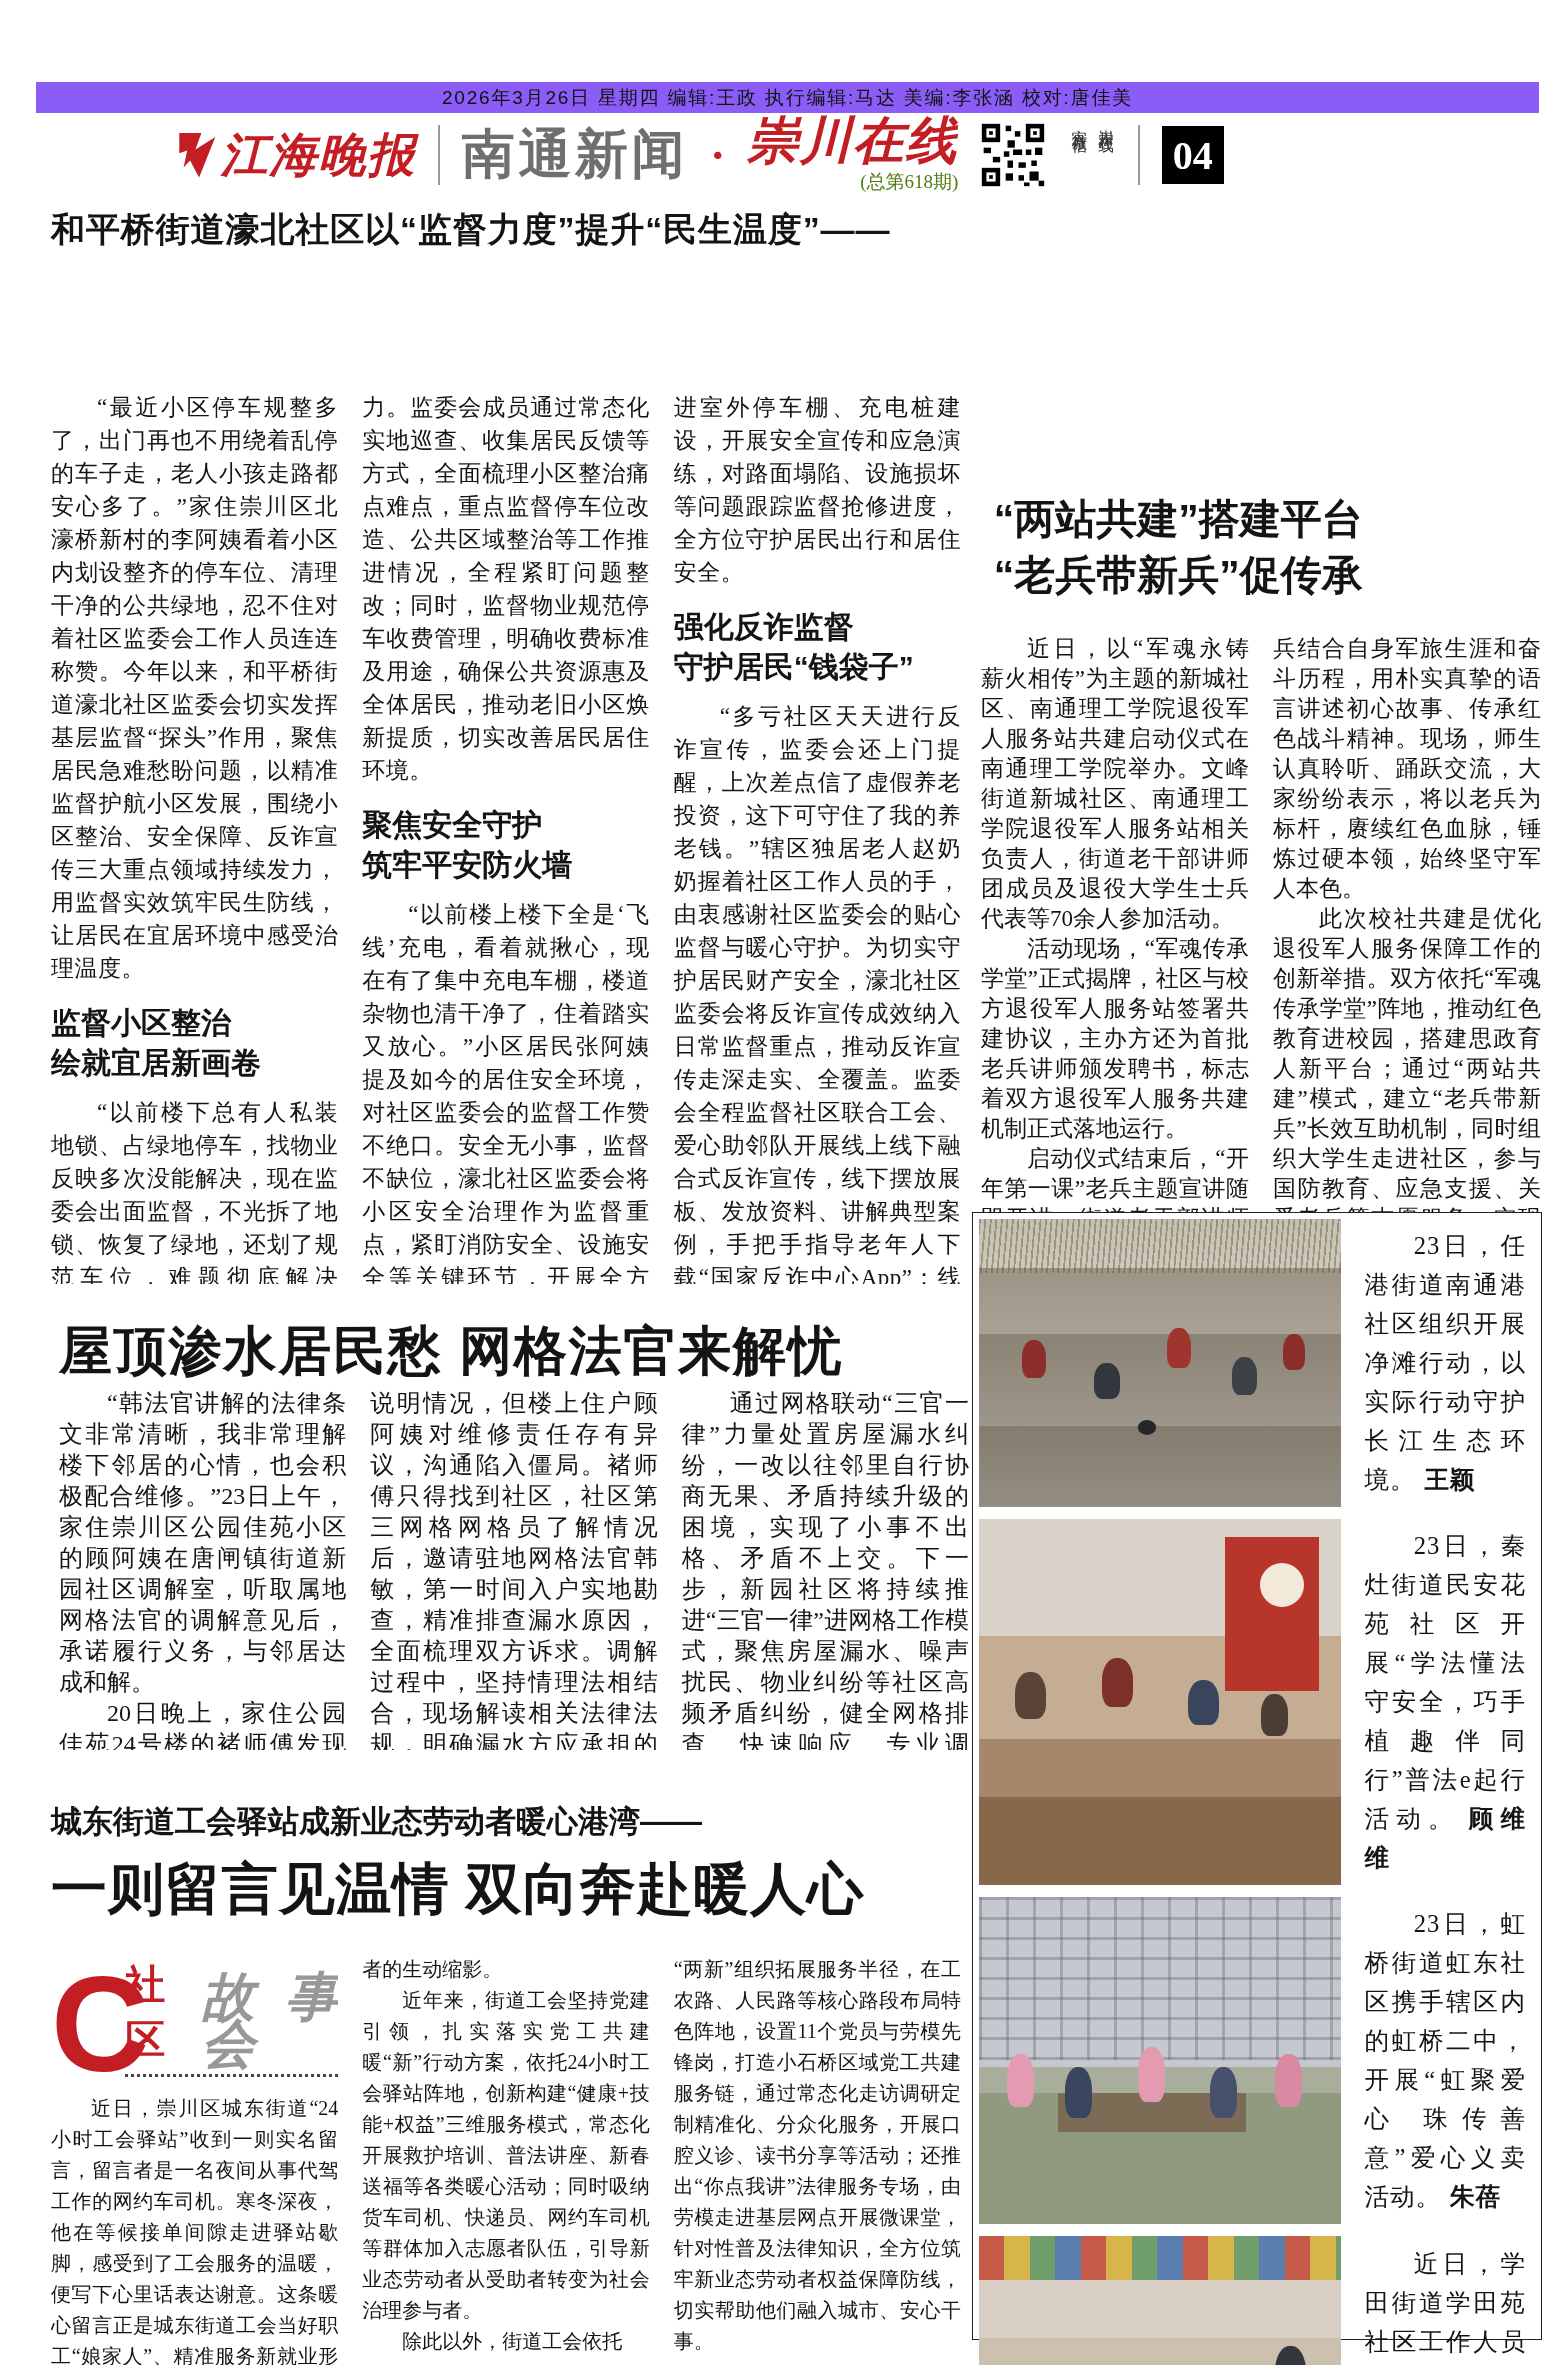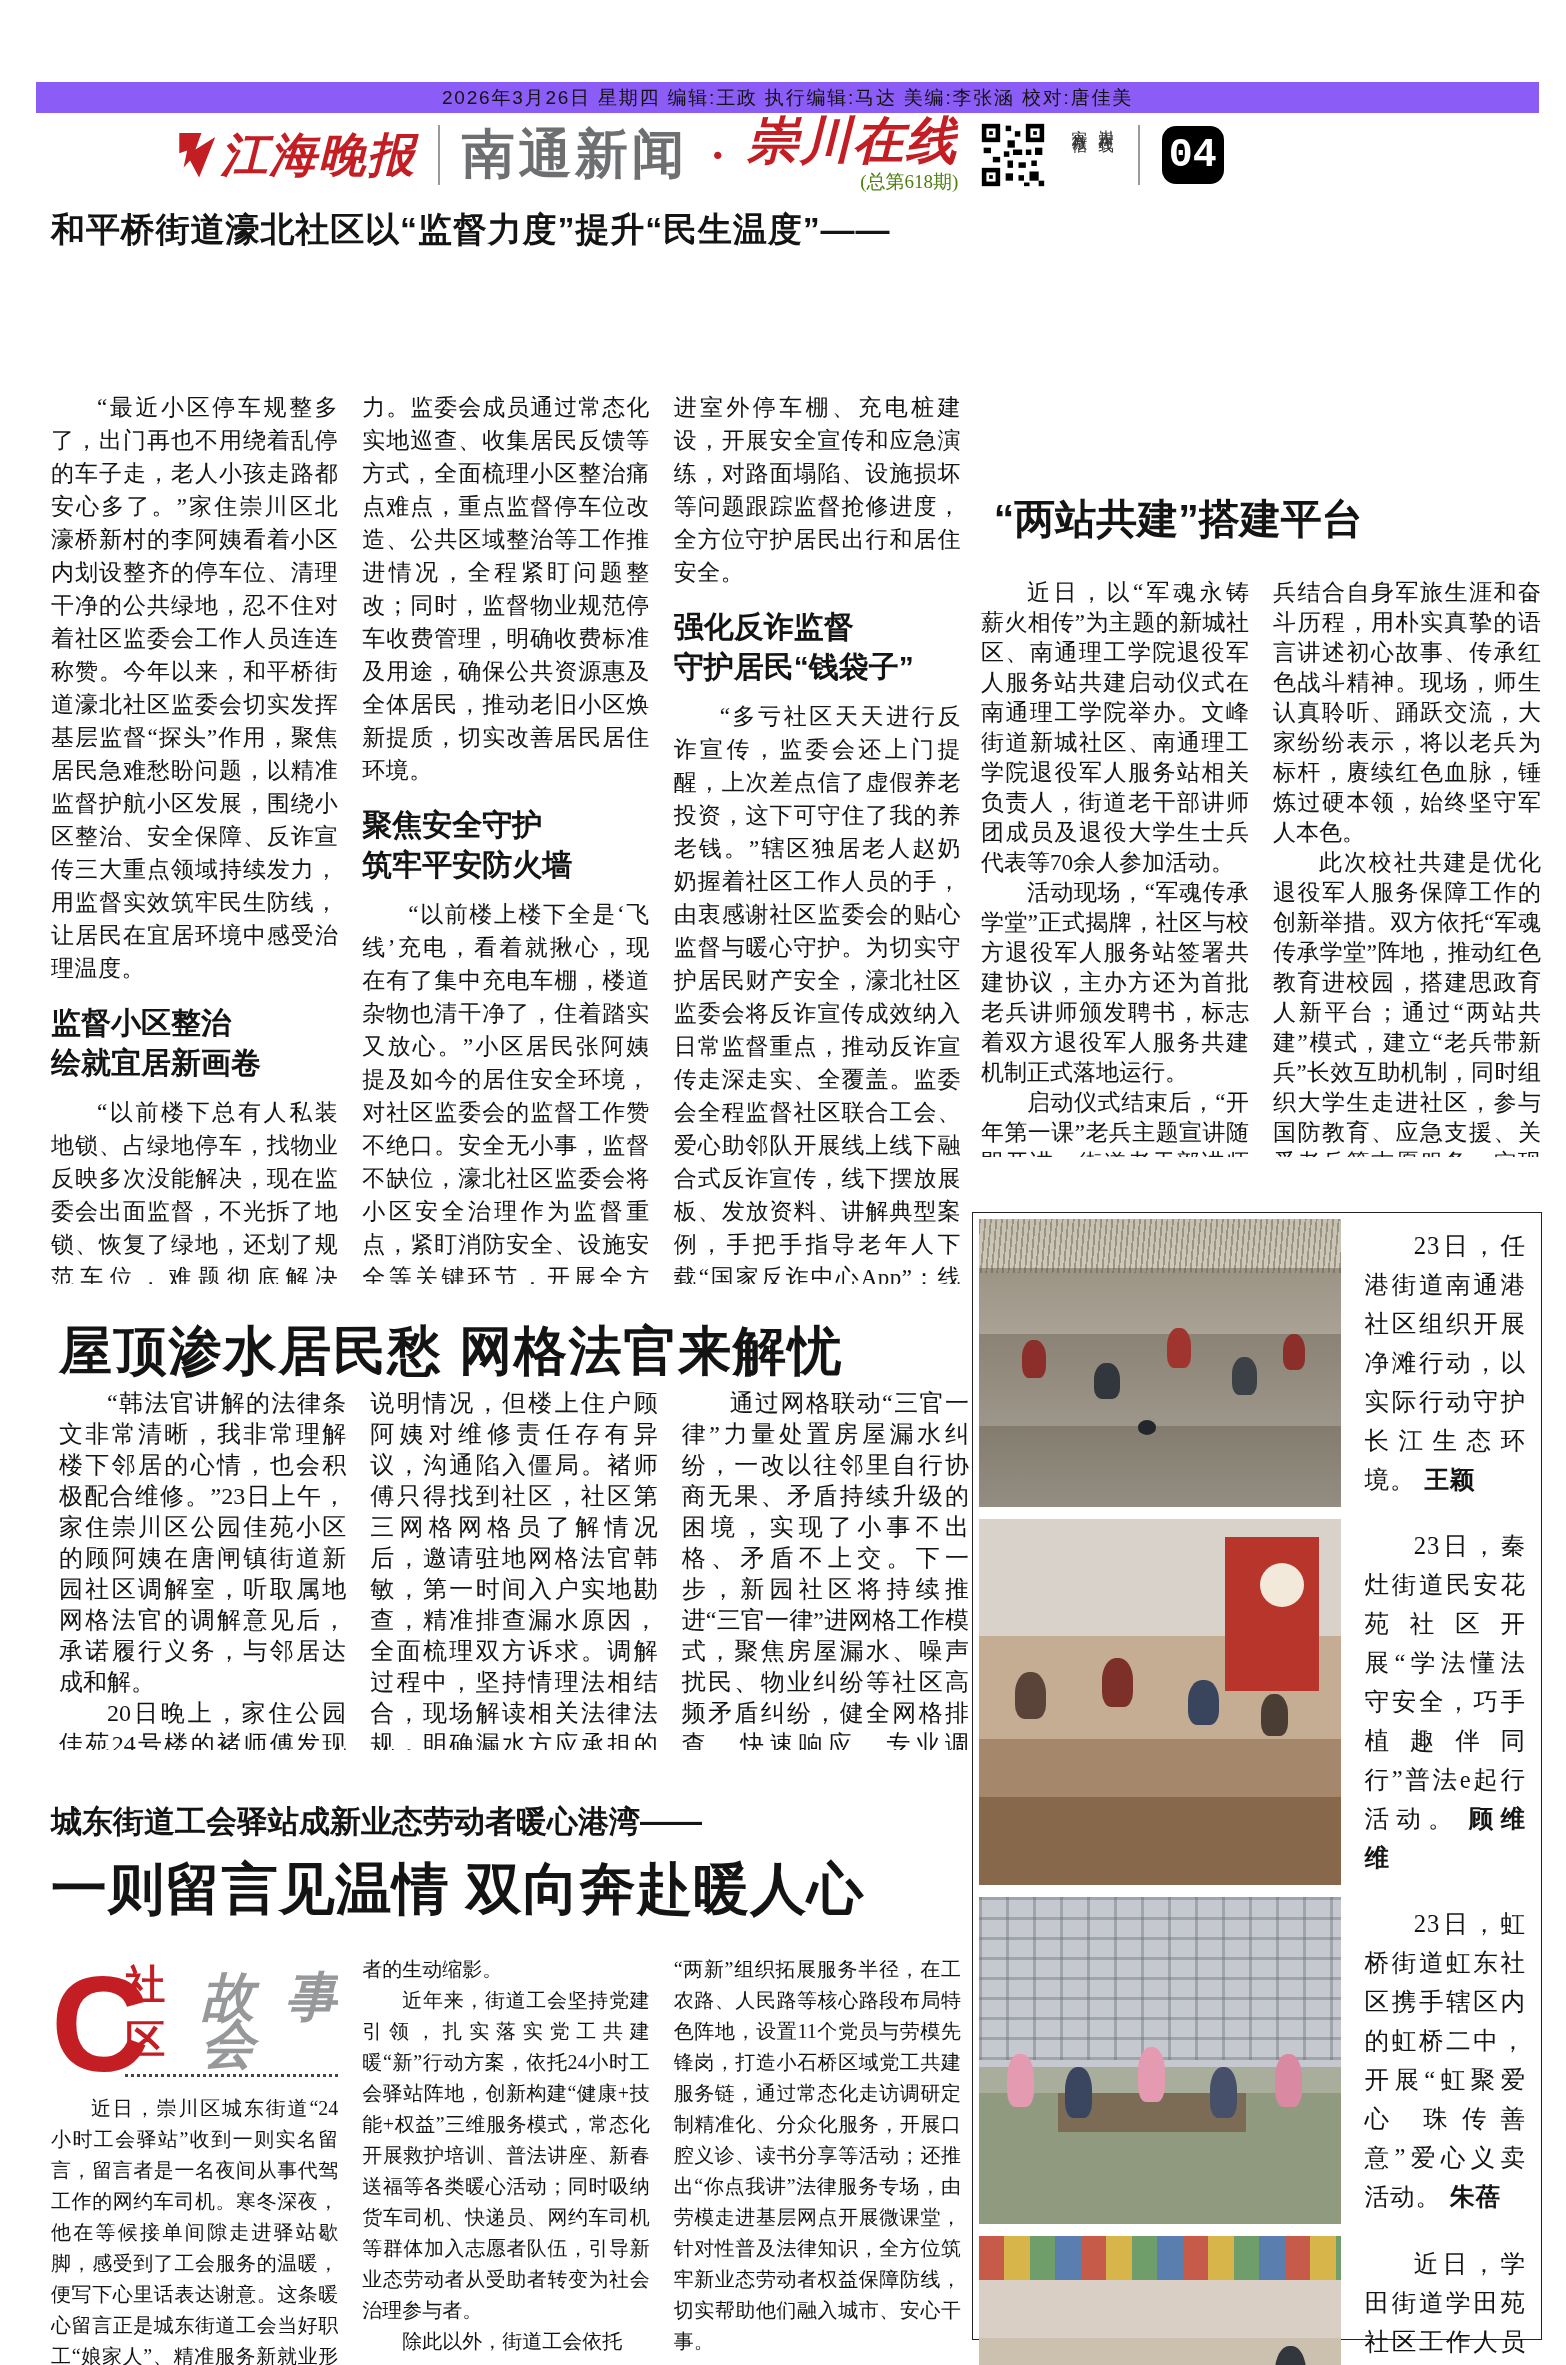--- a/index.html
+++ b/index.html
@@ -18,22 +18,22 @@
   .mastdiv{width:1.8px;height:60px;background:#9a9a9a;}
   .sectionname{font-family:"Liberation Sans","DejaVu Sans",sans-serif;font-size:53px;font-weight:900;
                color:#6e6f71;letter-spacing:3.6px;}
   .dot{font-size:45px;color:#c41e25;font-weight:900;}
   .subwrap{display:flex;flex-direction:column;align-items:flex-end;}
   .sectionsub{font-size:51px;font-weight:bold;font-style:italic;color:#c41e25;letter-spacing:1.8px;line-height:53px;}
   .issue{font-size:19px;color:#4d7c0f;margin-top:1px;}
   .wechat{display:flex;gap:5.5px;}
   .vcol{writing-mode:vertical-lr;text-orientation:upright;font-size:15.5px;color:#333;letter-spacing:2.7px;height:76px;
         font-family:"Liberation Serif","DejaVu Serif",serif;}
-  .pagenum{width:62px;height:58px;background:#000;color:#fff;border-radius:14px;display:flex;align-items:center;
-           justify-content:center;font-family:Liberation Mono, monospace;font-size:40px;font-weight:bold;}
+  .pagenum{width:62px;height:58px;background:#000;color:#fff;border-radius:0;display:flex;align-items:center;
+           justify-content:center;font-family:Liberation Serif, serif;font-size:40px;font-weight:bold;}
   
   .lead-kicker{position:absolute;top:207px;left:51px;font-family:"Liberation Sans","DejaVu Sans",sans-serif;
                font-size:34px;font-weight:bold;letter-spacing:0.9px;}
   .lead-headline{position:absolute;top:253px;left:51px;font-family:"Liberation Sans","DejaVu Sans",sans-serif;
                  font-size:78px;font-weight:900;letter-spacing:-0.9px;line-height:109px;}
   .lead-cols{position:absolute;top:391px;left:51px;width:910px;height:893px;display:flex;gap:24px;}
   .col{flex:1;overflow:hidden;text-align:justify;}
   .lead-cols p.body{font-size:23px;line-height:33px;letter-spacing:0.5px;}
   p.body{margin:0;text-indent:2em;}
   p.noindent{text-indent:0;}
@@ -169,20 +169,21 @@
       <p class="body noindent">进室外停车棚、充电桩建设，开展安全宣传和应急演练，对路面塌陷、设施损坏等问题跟踪监督抢修进度，全方位守护居民出行和居住安全。</p>
       <div class="subhead">强化反诈监督
 守护居民“钱袋子”</div>
       <p class="body"><span>“多亏社区天天进行反诈宣传，监委会还上门提醒，上次差点信了虚假养老投资，这下可守住了我的养老钱。”辖区独居老人赵奶奶握着社区工作人员的手，由衷感谢社区监委会的贴心监督与暖心守护。为切实守护居民财产安全，濠北社区监委会将反诈宣传成效纳入日常监督重点，推动反诈宣传走深走实、全覆盖。监委会全程监督社区联合工会、爱心助邻队开展线上线下融合式反诈宣传，线下摆放展板、发放资料、讲解典型案例，手把手指导老年人下载“国家反诈中心App”；线上依托居民微信群定时推送反诈知识。与此同时，跟踪监督宣传落地成效，收集居民反馈优化宣传举措，有针对性破解养老诈骗、刷单诈骗等防范难题，全面提升居民反诈意识，筑牢辖区反诈“防火墙”。</span></p>
     </div>
   </div>
 
   <div class="vets">
     <div class="vets-title">
       <div>“两站共建”搭建平台</div>
+      <div>“老兵带新兵”促传承</div>
     </div>
     <div class="vets-cols">
       <div class="col">
         <p class="body">近日，以“军魂永铸 薪火相传”为主题的新城社区、南通理工学院退役军人服务站共建启动仪式在南通理工学院举办。文峰街道新城社区、南通理工学院退役军人服务站相关负责人，街道老干部讲师团成员及退役大学生士兵代表等70余人参加活动。</p>
         <p class="body">活动现场，“军魂传承学堂”正式揭牌，社区与校方退役军人服务站签署共建协议，主办方还为首批老兵讲师颁发聘书，标志着双方退役军人服务共建机制正式落地运行。</p>
         <p class="body">启动仪式结束后，“开年第一课”老兵主题宣讲随即开讲。街道老干部讲师团成员陈军、蒋春昇、巫虎三名老</p>
       </div>
       <div class="col">
         <p class="body noindent">兵结合自身军旅生涯和奋斗历程，用朴实真挚的语言讲述初心故事、传承红色战斗精神。现场，师生认真聆听、踊跃交流，大家纷纷表示，将以老兵为标杆，赓续红色血脉，锤炼过硬本领，始终坚守军人本色。</p>
         <p class="body">此次校社共建是优化退役军人服务保障工作的创新举措。双方依托“军魂传承学堂”阵地，推动红色教育进校园，搭建思政育人新平台；通过“两站共建”模式，建立“老兵带新兵”长效互助机制，同时组织大学生走进社区，参与国防教育、应急支援、关爱老兵等志愿服务，实现校社资源共享、优势互补、双向赋能。</p>

